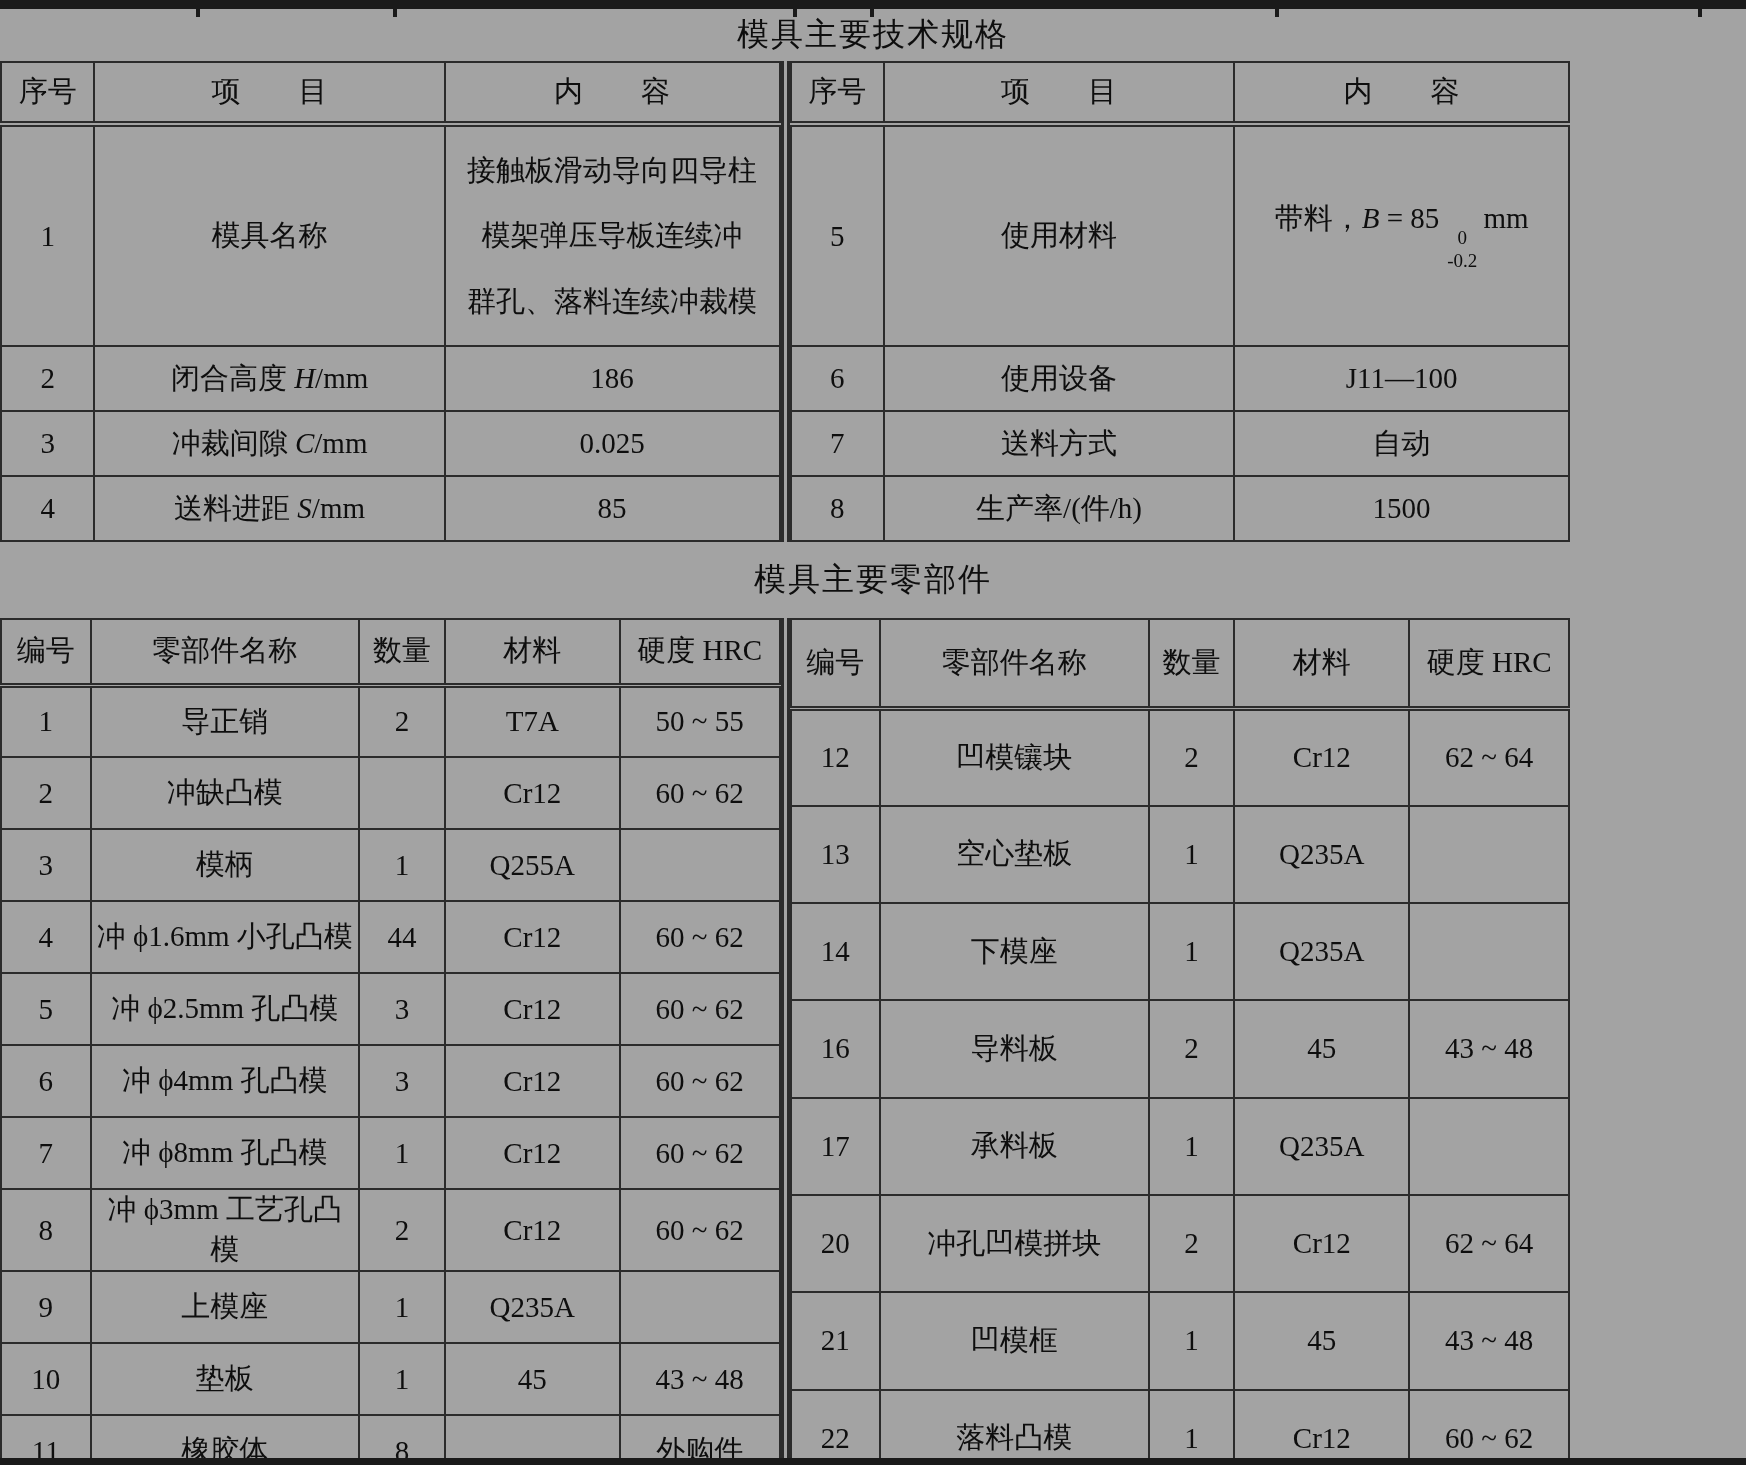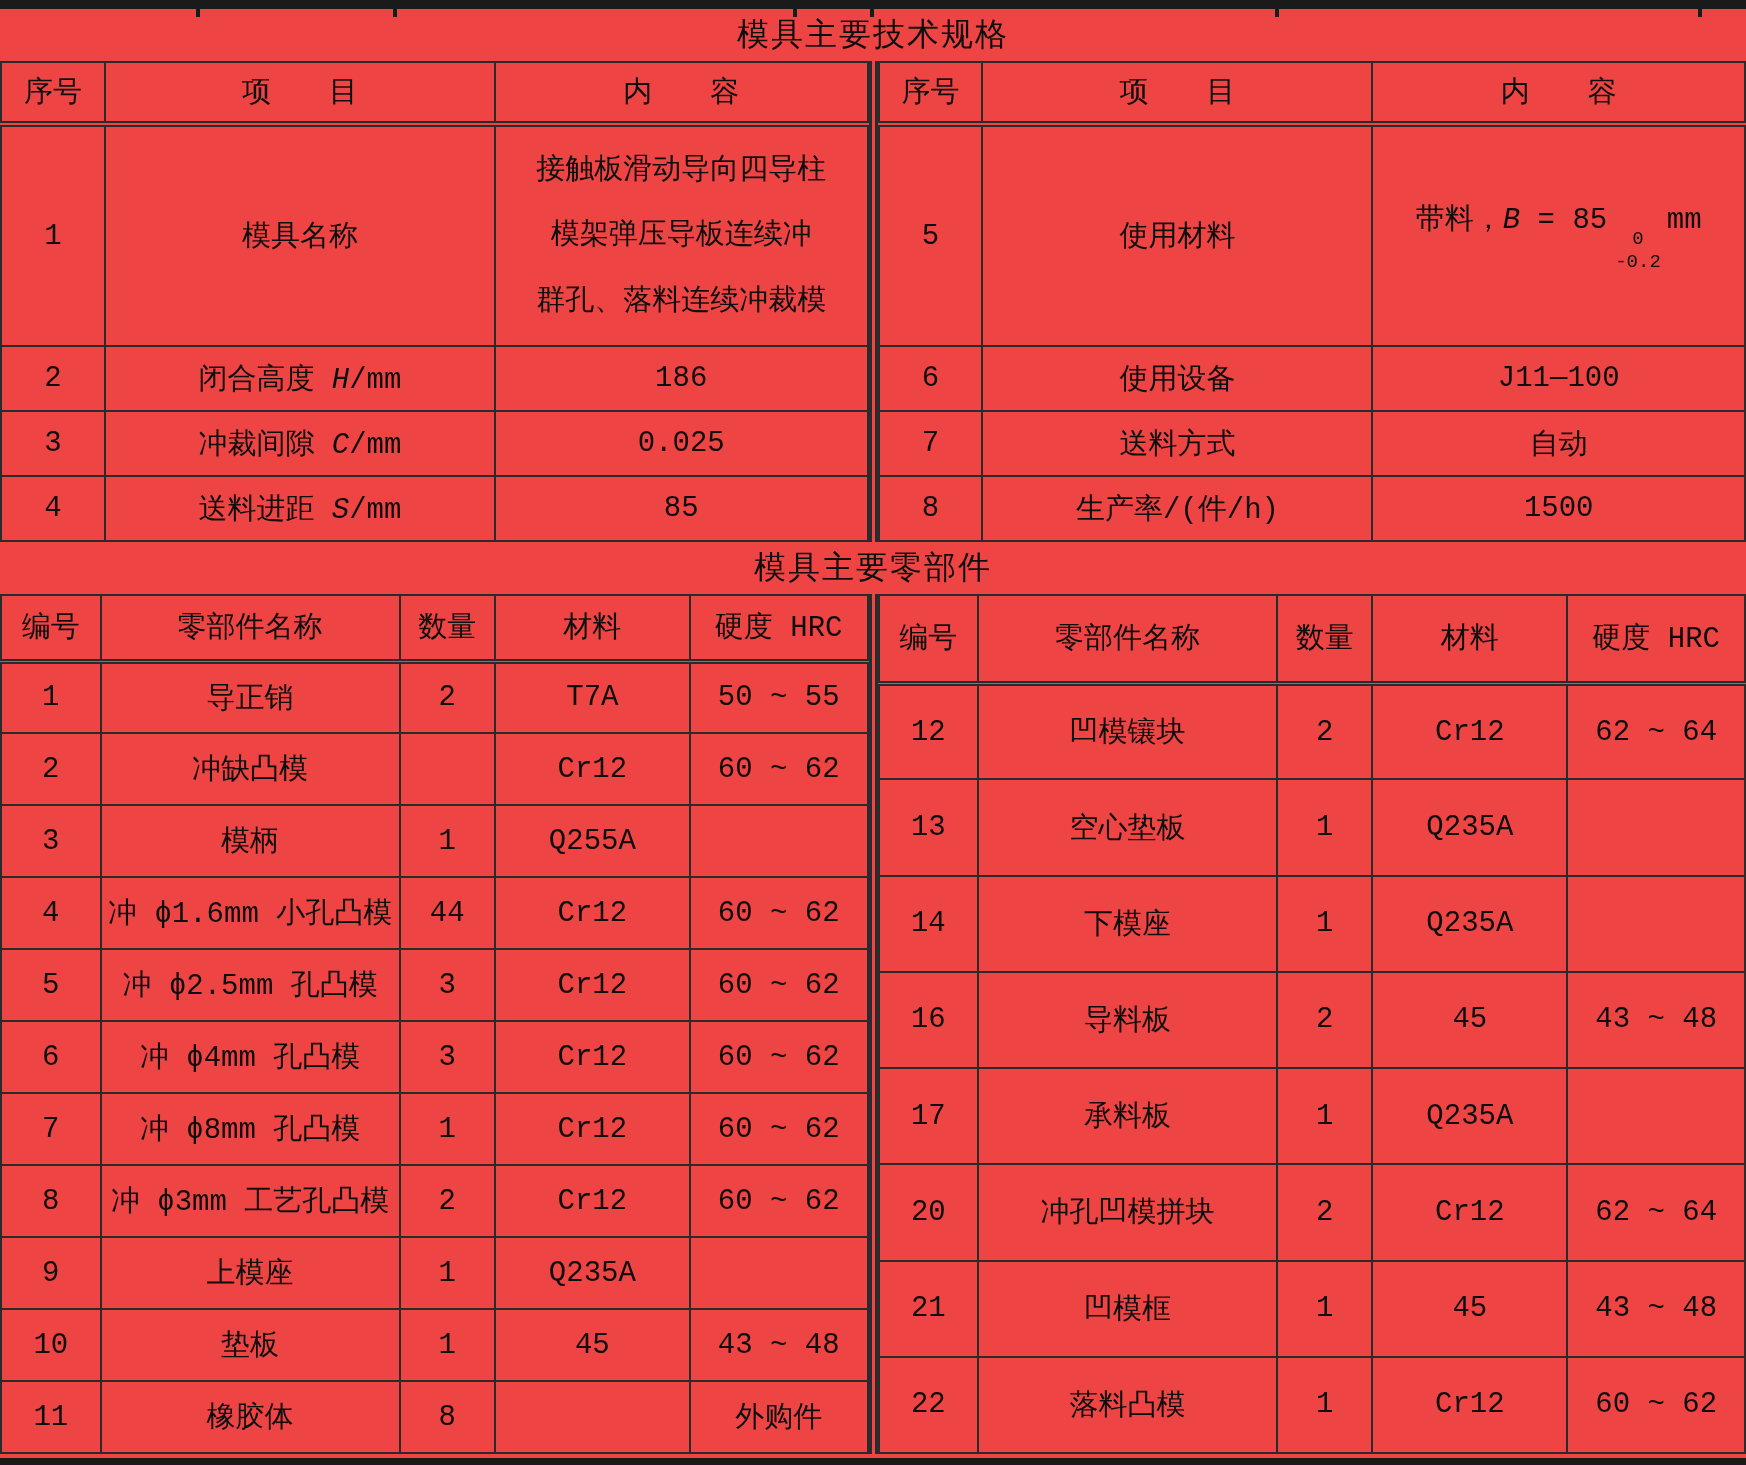--- a/index.html
+++ b/index.html
@@ -1,35 +1,35 @@
 <!DOCTYPE html>
 <html><head>
 <meta charset="utf-8">
 <style>
   html,body{margin:0;padding:0;}
   body{background:#d8d8d4;}
   .page{
     width:1746px;height:1465px;position:relative;overflow:hidden;
-    background:#ef4444;
+    background:#a3a3a3;
     font-family:"Liberation Serif","DejaVu Serif",serif;
     color:#0e0e0e;
     box-sizing:border-box;
   }
   .top-edge{position:absolute;top:0;left:0;width:1746px;height:9px;background:#1a1a1a;}
   .tick{position:absolute;top:9px;width:4px;height:8px;background:#1a1a1a;}
   .bottom-edge{position:absolute;left:0;bottom:0;width:1746px;height:7px;background:#1a1a1a;}
 
   .content{position:absolute;top:9px;left:0;width:1746px;}
   .section-title{
     height:52px;display:flex;align-items:center;justify-content:center;
     font-size:32px;letter-spacing:2px;
   }
-  .section-title.second{height:52px;border-radius:14px;}
-
-  .tbl-wrap{display:flex;width:1746px;font-family:Liberation Mono, monospace;}
+  .section-title.second{height:76px;border-radius:14px;}
+
+  .tbl-wrap{display:flex;width:1570px;}
   .half{flex:1 1 0;}
   .vsep{flex:0 0 3px;border-left:3px solid #2b2b2b;border-right:3px solid #2b2b2b;background:transparent;}
 
   table{border-collapse:collapse;table-layout:fixed;width:100%;}
   td{
     border:2px solid #2b2b2b;
     text-align:center;vertical-align:middle;
     font-size:29px;padding:0 4px;overflow:hidden;
   }
   .spec-table tr{height:65px;}

